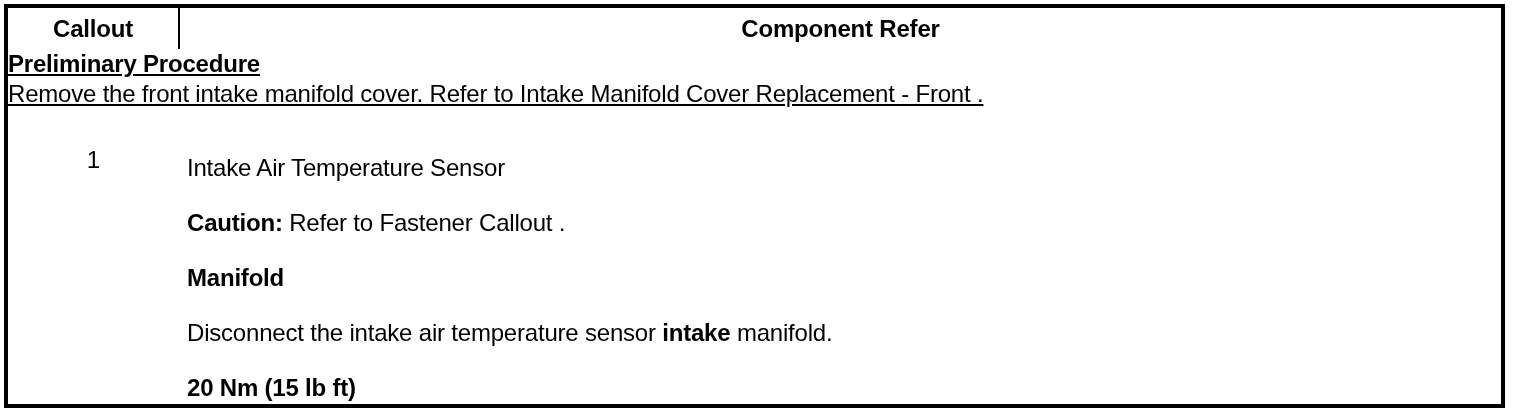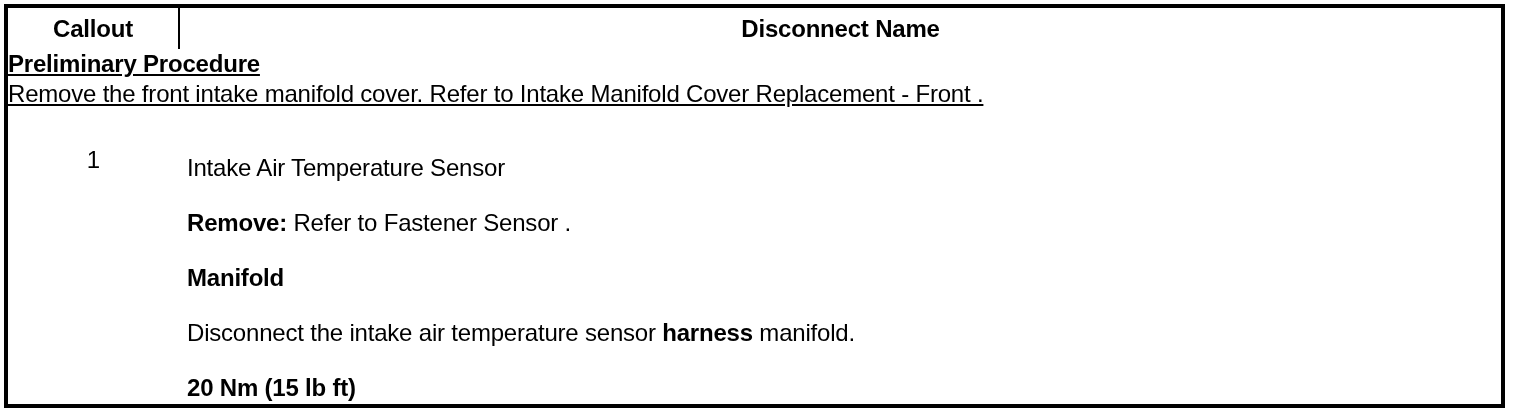--- a/index.html
+++ b/index.html
@@ -121,45 +121,45 @@
 <div class="table-wrap">
   <table class="tbl">
     <colgroup>
       <col class="col-callout">
       <col class="col-component">
     </colgroup>
     <tbody>
 
       <tr class="hdr-row">
         <th class="hdr-cell left-col">Callout</th>
-        <th class="hdr-cell">Disconnect Name</th>
+        <th class="hdr-cell">Component Refer</th>
       </tr>
 
       <tr class="prelim-row">
         <td class="prelim-cell" colspan="2">
           <div class="prelim-title">Preliminary Procedure</div>
           <div class="prelim-body">Remove the front intake manifold cover. Refer to Intake Manifold Cover Replacement - Front .</div>
         </td>
       </tr>
 
       <tr class="data-row">
         <td class="callout-cell">1</td>
         <td class="component-cell">
           <div class="lines">
 
             <div class="line n">Intake Air Temperature Sensor</div>
 
             <div class="line">
-              <span class="b">Remove:</span><span class="n"> Refer to Fastener Sensor .</span>
+              <span class="b">Caution:</span><span class="n"> Refer to Fastener Callout .</span>
             </div>
 
             <div class="line b">Manifold</div>
 
             <div class="line">
-              <span class="n">Disconnect the intake air temperature sensor </span><span class="b">harness</span><span class="n"> manifold.</span>
+              <span class="n">Disconnect the intake air temperature sensor </span><span class="b">intake</span><span class="n"> manifold.</span>
             </div>
 
             <div class="line b">20 Nm (15 lb ft)</div>
 
           </div>
         </td>
       </tr>
 
     </tbody>
   </table>

